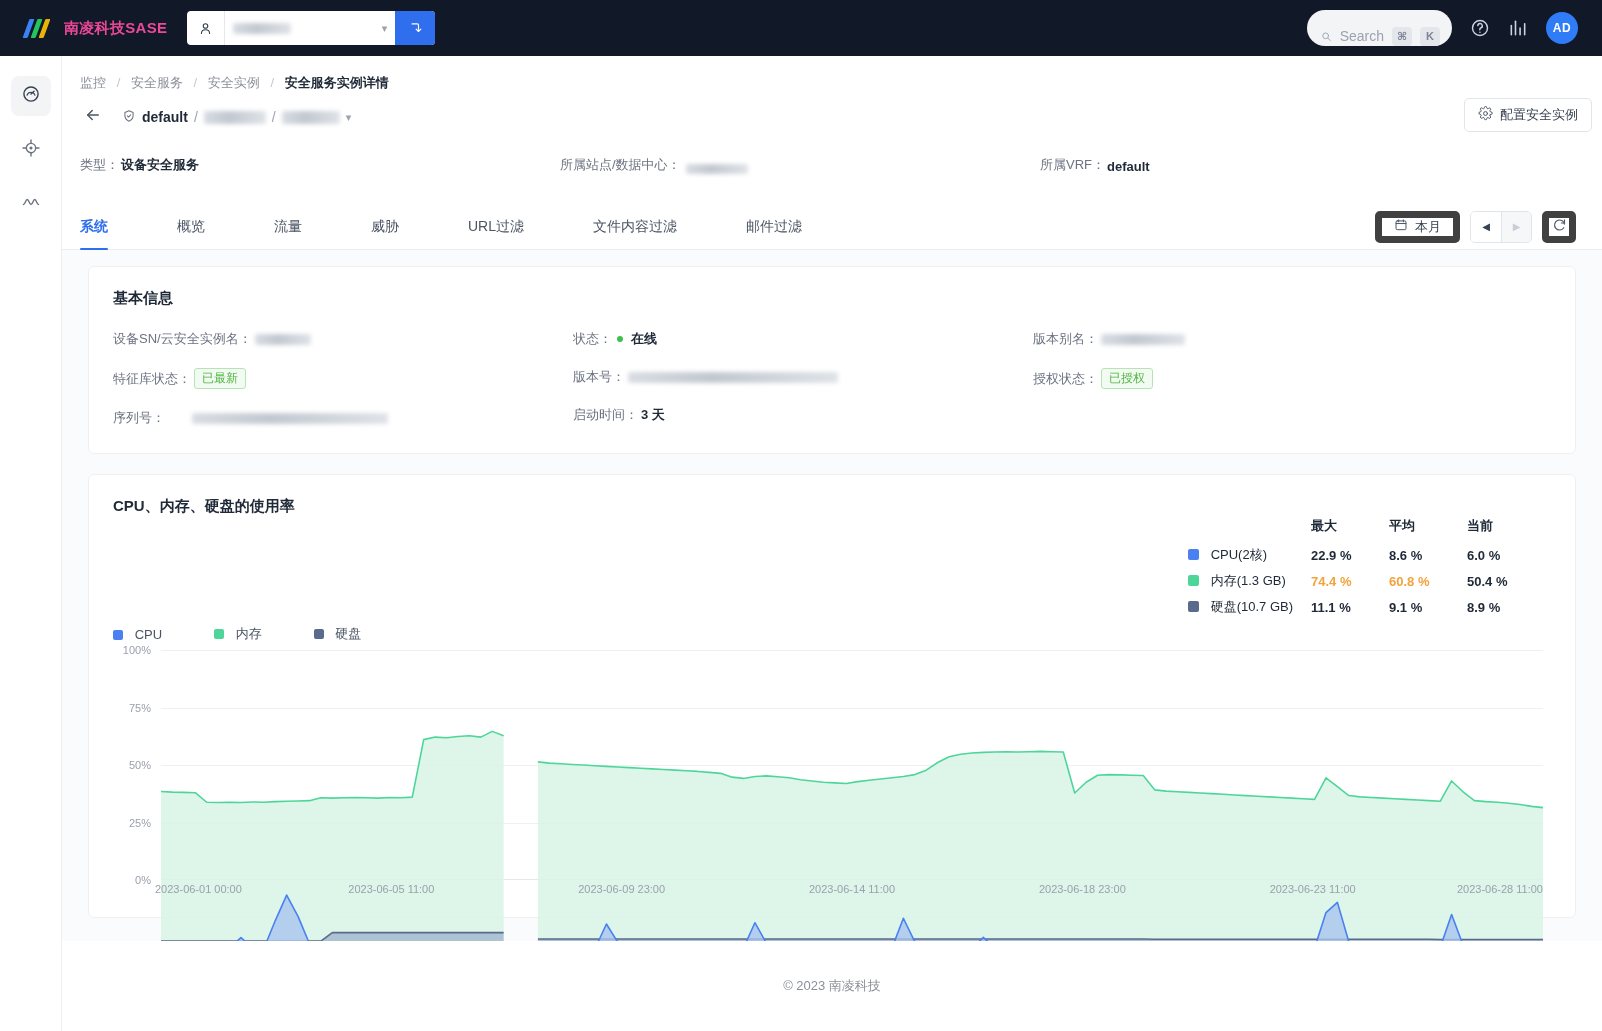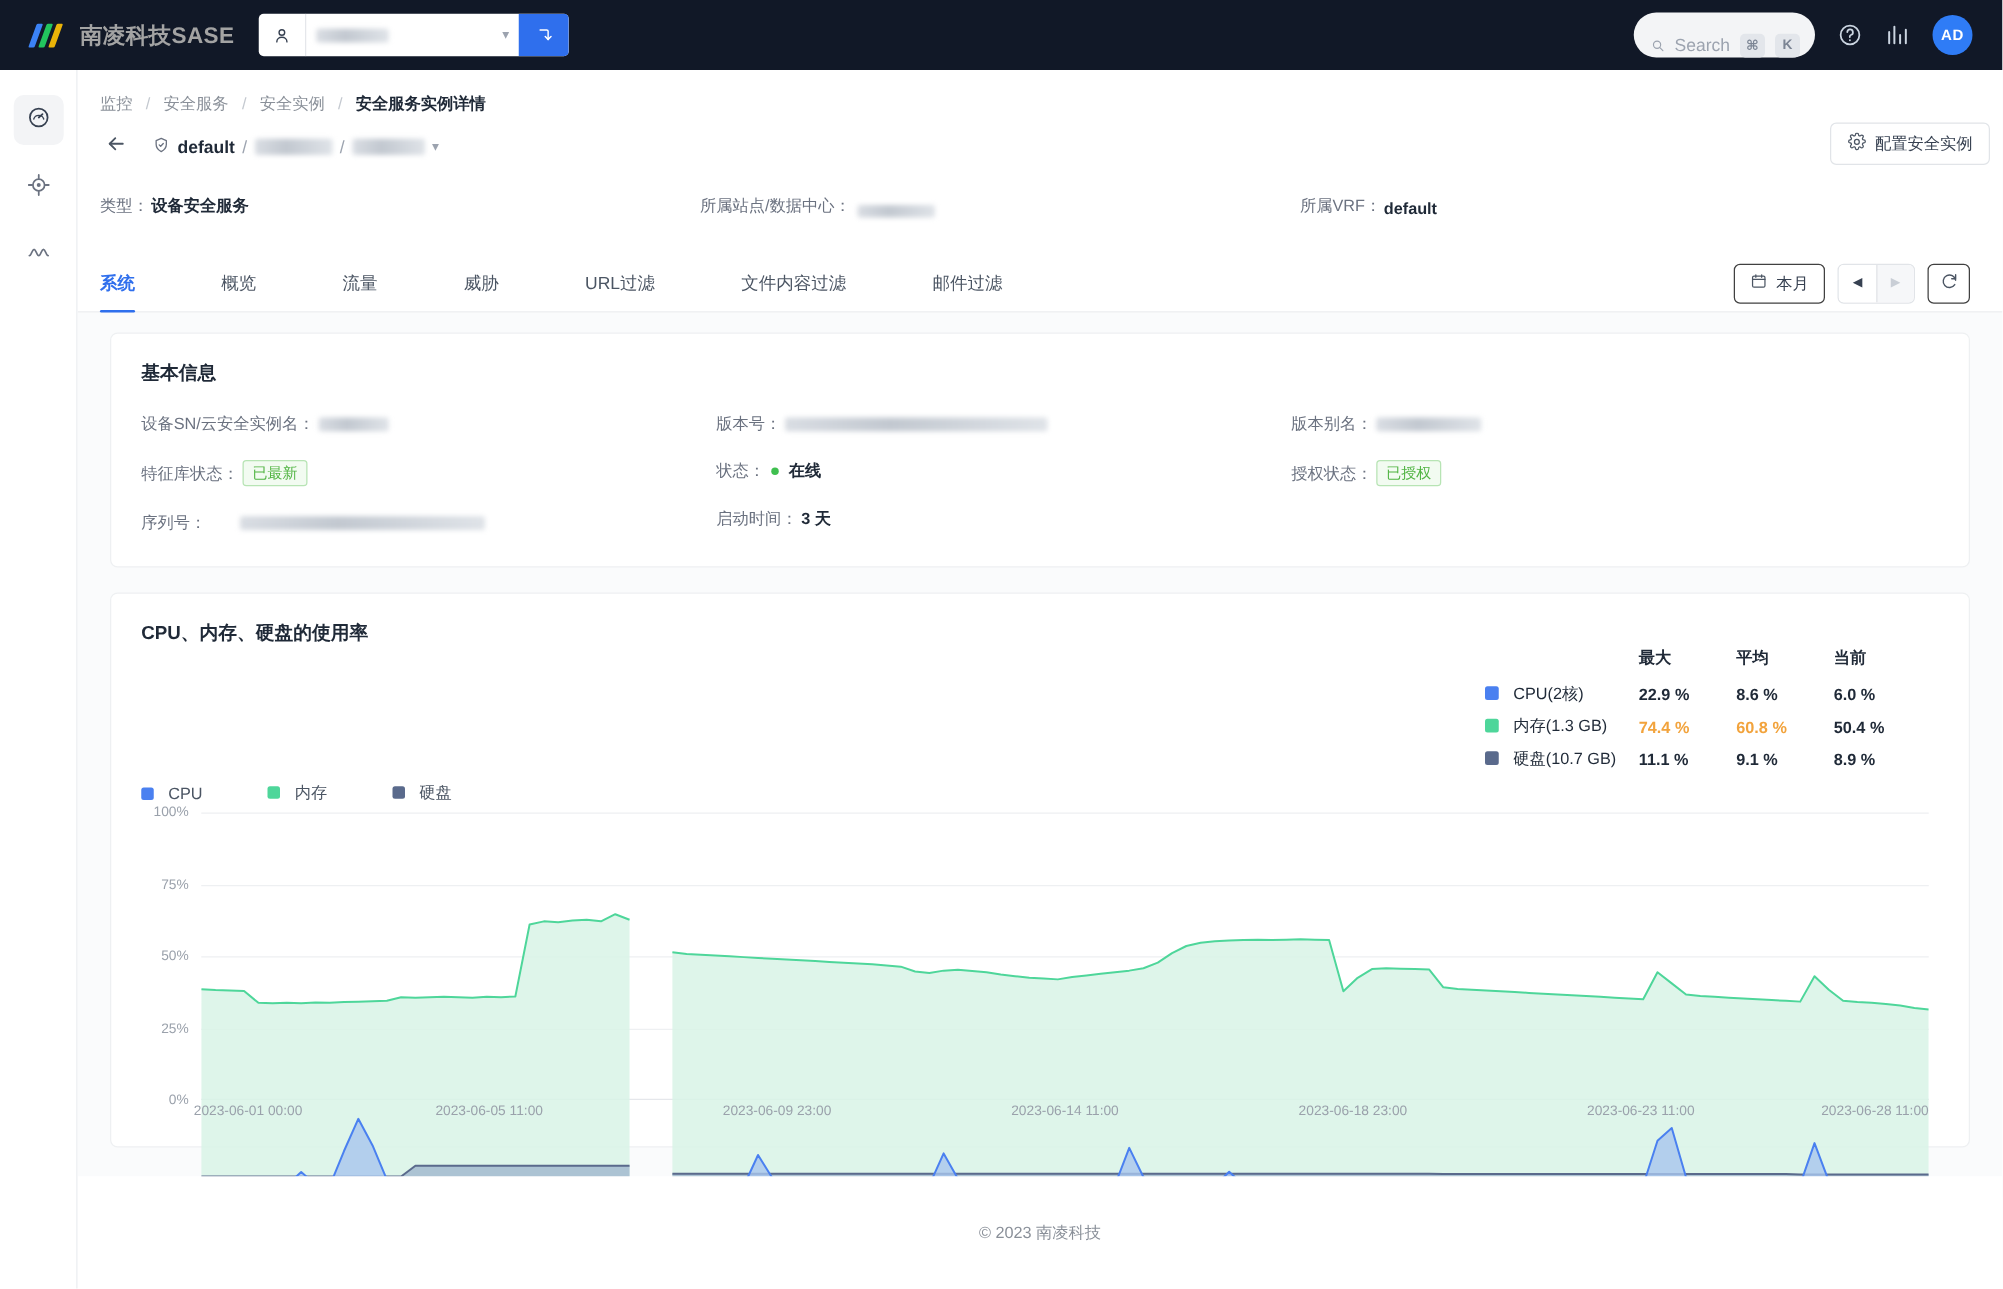--- a/index.html
+++ b/index.html
@@ -20,21 +20,21 @@
     display: inline-block; flex: none;
   }
   .logo-mark i {
     position: absolute; top: 2px; width: 5px; height: 19px;
     transform: skewX(-20deg); border-radius: 1px; display: block;
   }
   .logo-mark i:nth-child(1) { left: 2px;  background: #3b82f6; }
   .logo-mark i:nth-child(2) { left: 10px; background: #22c55e; }
   .logo-mark i:nth-child(3) { left: 18px; background: #eab308; }
   .brand {
-    color: #a3a3a3; font-size: 18px; font-weight: 700; margin-left: 10px;
+    color: #ec4899; font-size: 15px; font-weight: 700; margin-left: 10px;
     letter-spacing: .3px; white-space: nowrap;
   }
   .tenant-picker {
     display: flex; align-items: center; margin-left: 20px; height: 34px;
     background: #fff; border-radius: 4px; overflow: hidden;
   }
   .tenant-user {
     width: 38px; height: 34px; display: flex; align-items: center;
     justify-content: center; border-right: 1px solid #e5e7eb;
   }
@@ -128,21 +128,21 @@
     font-size: 14px; color: #4b5563; margin-right: 32px; height: 46px;
     display: flex; align-items: center; position: relative;
   }
   .tab.active { color: #2f6fed; font-weight: 700; }
   .tab.active::after {
     content: ""; position: absolute; left: 0; right: 0; bottom: 0;
     height: 2px; background: #2f6fed; border-radius: 2px;
   }
   .range-tools { position: absolute; right: 26px; display: flex; align-items: center; gap: 10px; }
   .seg, .rbtn {
-    height: 32px; border: 1px solid #404040; border-radius: 5px;
+    height: 32px; border: 7px solid #404040; border-radius: 5px;
     background: #fff; display: flex; align-items: center;
   }
   .seg { padding: 0 12px; gap: 7px; font-size: 13px; color: #374151; }
   .arrows { height: 32px; border: 1px solid #e1e4e8; border-radius: 5px; display: flex; overflow: hidden; }
   .arrows div { width: 30px; display: flex; align-items: center; justify-content: center; font-size: 10px; }
   .arrows .prev { color: #374151; background: #fff; }
   .arrows .next { color: #c9ced6; background: #f6f7f9; border-left: 1px solid #e1e4e8; }
   .rbtn { width: 34px; justify-content: center; color: #4b5563; }
 
   
@@ -416,27 +416,27 @@
             <span class="pill">已最新</span>
           </div>
           <div class="info-row">
             <span>序列号：</span>
             <span class="blur-chip" style="width:196px;height:11px;margin-left:24px"></span>
           </div>
         </div>
 
         <div class="info-col">
           <div class="info-row">
-            <span>版本号：</span>
-            <span class="blur-chip" style="width:210px;height:11px"></span>
-          </div>
-          <div class="info-row">
             <span>状态：</span>
             <span class="dot-on"></span>
             <b>在线</b>
+          </div>
+          <div class="info-row">
+            <span>版本号：</span>
+            <span class="blur-chip" style="width:210px;height:11px"></span>
           </div>
           <div class="info-row">
             <span>启动时间：</span>
             <b>3 天</b>
           </div>
         </div>
 
         <div class="info-col">
           <div class="info-row">
             <span>版本别名：</span>

